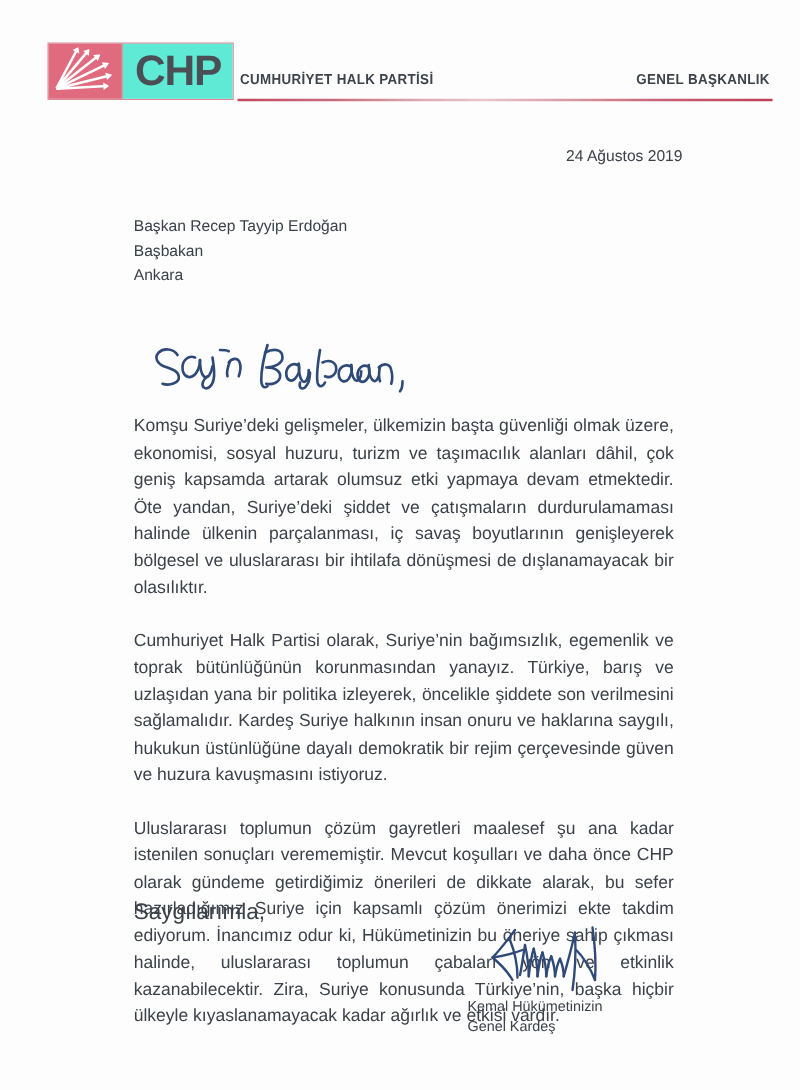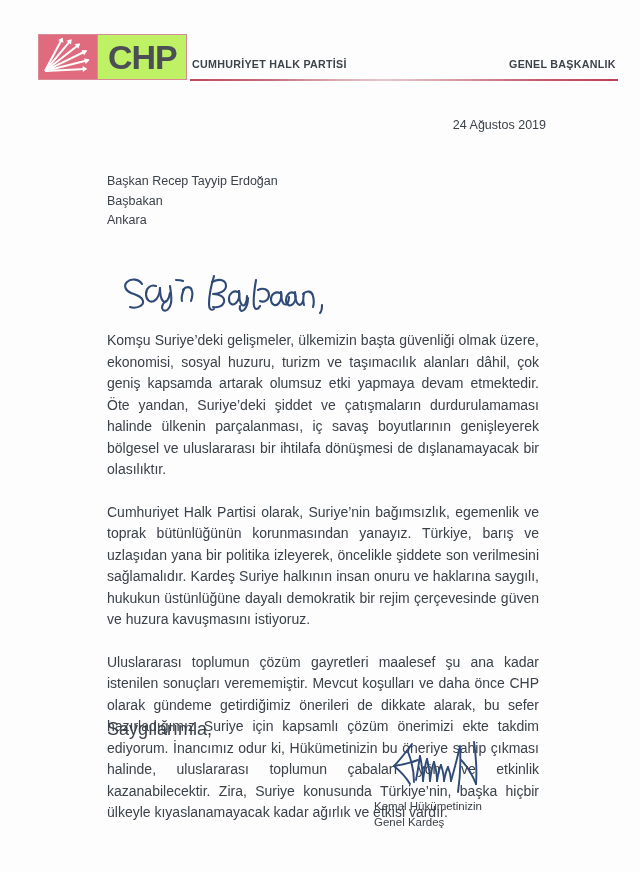--- a/index.html
+++ b/index.html
@@ -68,21 +68,21 @@
     border-bottom: 3px solid transparent;
   }
   .logo-mark .a1 { transform: rotate(-62deg) scaleX(0.80); }
   .logo-mark .a2 { transform: rotate(-50deg) scaleX(0.88); }
   .logo-mark .a3 { transform: rotate(-38deg) scaleX(0.95); }
   .logo-mark .a4 { transform: rotate(-26deg) scaleX(1.00); }
   .logo-mark .a5 { transform: rotate(-14deg) scaleX(0.98); }
   .logo-mark .a6 { transform: rotate(-3deg)  scaleX(0.90); }
 
   .logo-word {
-    background: #bef264;
+    background: #5eead4;
     padding: 0 9px 0 10px;
     display: flex;
     align-items: center;
     justify-content: center;
   }
   .logo-word span {
     font-family: "Liberation Sans", sans-serif;
     font-weight: bold;
     font-size: 34px;
     letter-spacing: -1px;

